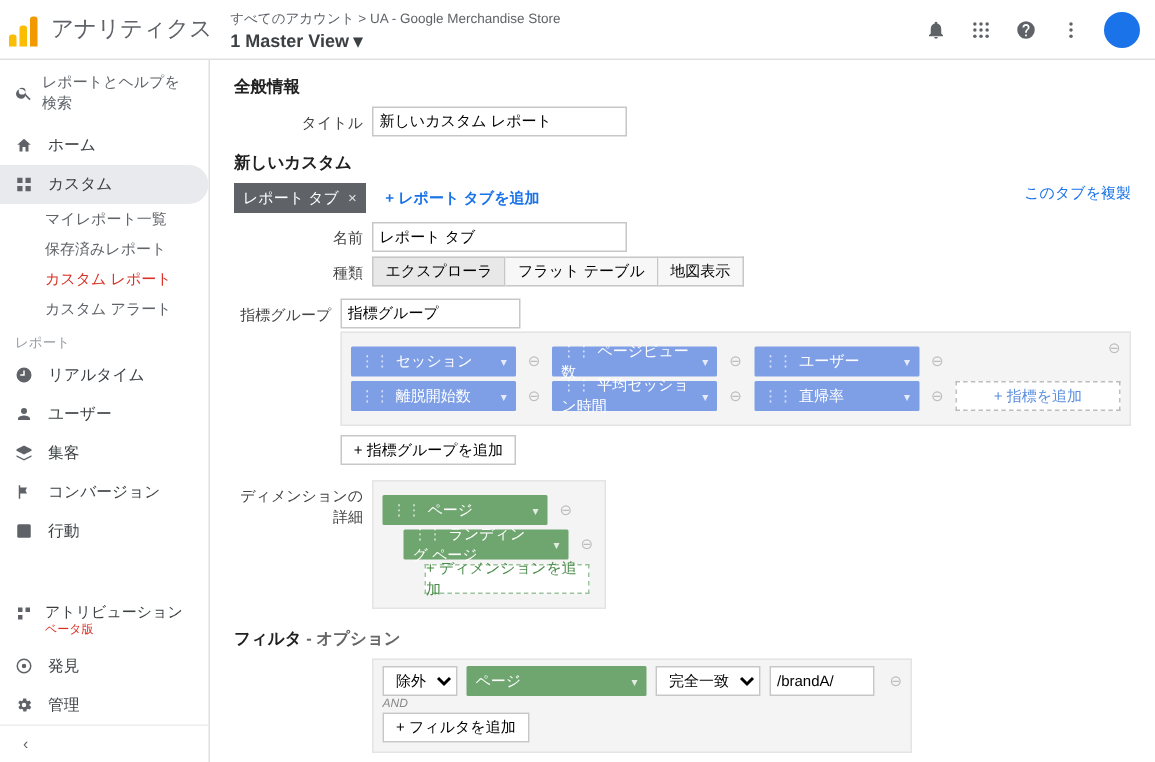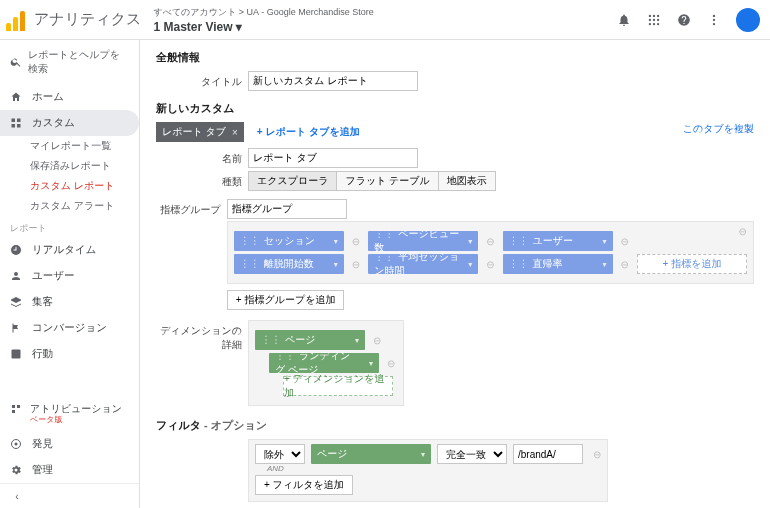--- a/index.html
+++ b/index.html
@@ -66,21 +66,21 @@
   .big-box .close-dot { position: absolute; top: 4px; right: 6px; color: #bdbdbd; font-size: 10px; cursor: pointer; }
   .pill-row { display: flex; gap: 6px; margin: 3px 0; align-items: center; }
   .pill { display: inline-flex; align-items: center; justify-content: space-between; height: 20px; width: 110px; color: #fff; font-size: 10px; padding: 0 6px; border-radius: 1px; cursor: pointer; }
   .pill .dd { font-size: 8px; opacity: .8; }
   .pill.blue { background: #7e9fe6; }
   .pill.green { background: #6fa66f; gap: 12px; }
   .pill .grip { opacity: .7; margin-right: 4px; }
   .dot { color: #bdbdbd; font-size: 10px; padding: 0 2px; }
   .add-pill { height: 20px; width: 110px; border: 1px dashed #bdbdbd; color: #5b8ede; background: #fff; font-size: 10px; display: inline-flex; align-items: center; justify-content: center; cursor: pointer; }
   .small-btn { height: 20px; border: 1px solid #c7c7c7; background: #fff; font-size: 10px; padding: 0 8px; cursor: pointer; }
-  .and { font-size: 8px; color: #888; margin-left: 12px; font-style: italic; }
+  .and { font-size: 8px; color: #888; margin-left: 0; font-style: italic; }
 
   
   .filter-box { display: inline-block; border: 1px solid #e4e4e4; background: #f4f4f4; padding: 4px 6px 6px; }
   .filter-row { display: flex; gap: 6px; align-items: center; }
   .sel { height: 20px; border: 1px solid #c7c7c7; background: #fff; font-size: 10px; padding: 0 4px; }
   .filter-x { color: #bdbdbd; font-size: 10px; margin-left: 4px; cursor: pointer; }
 
   svg { display: block; }
 </style>
 </head>

